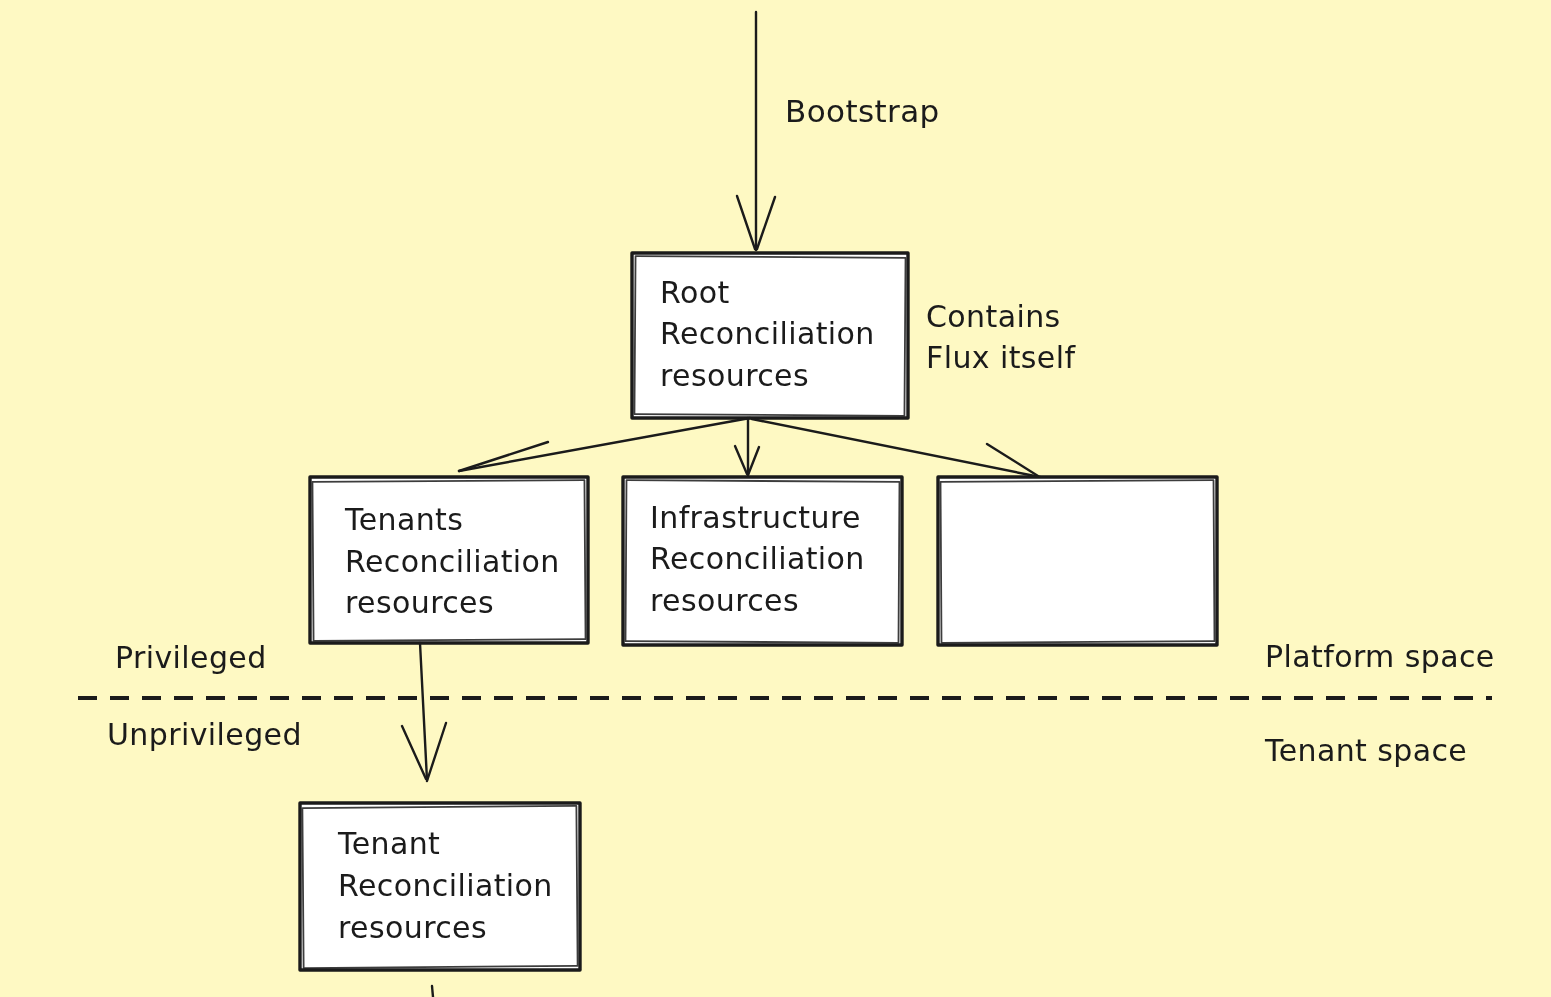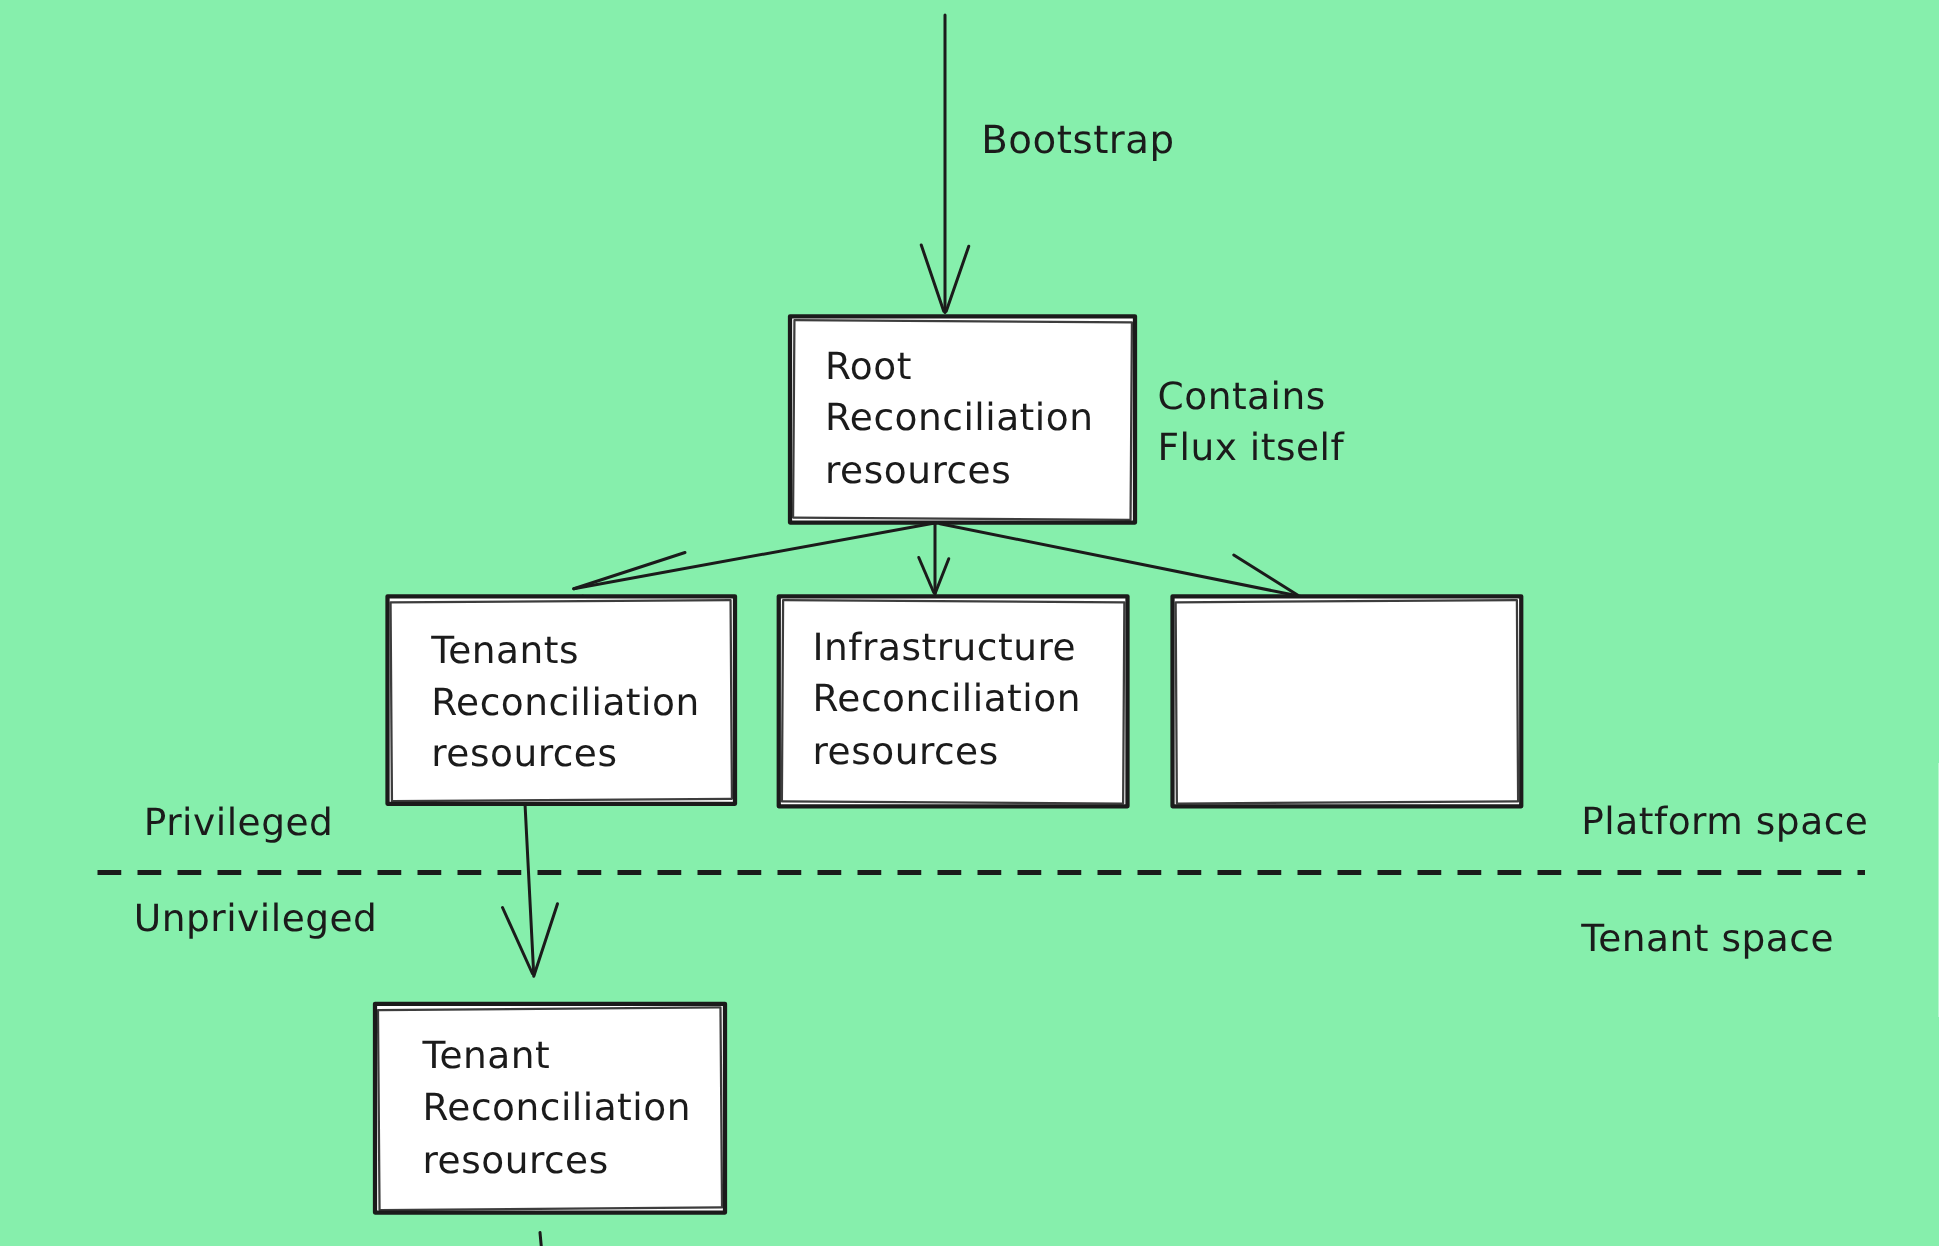--- a/index.html
+++ b/index.html
@@ -4,21 +4,21 @@
 <style>
   html, body {
     margin: 0;
     padding: 0;
     background: #ffffff;
   }
   .stage {
     position: relative;
     width: 1551px;
     height: 997px;
-    background: #86efac;
+    background: #fef9c3;
     overflow: hidden;
   }
   svg.canvas {
     position: absolute;
     left: 0;
     top: 0;
     width: 1551px;
     height: 997px;
   }
   .ink-line {

